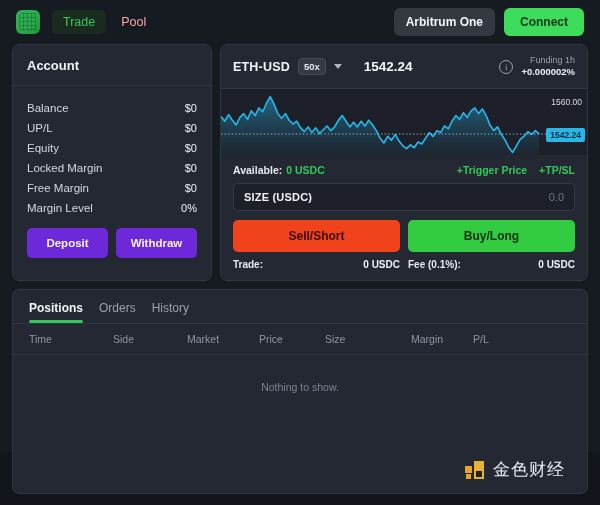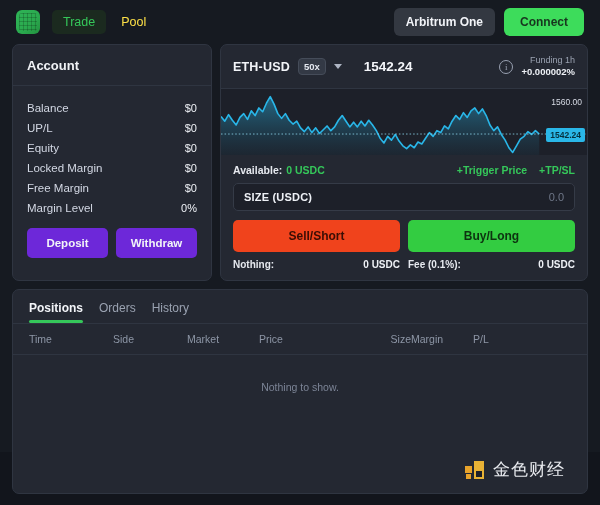--- a/index.html
+++ b/index.html
@@ -38,21 +38,21 @@
       linear-gradient(to right, rgba(0,0,0,.18) 1px, transparent 1px),
       linear-gradient(to bottom, rgba(0,0,0,.18) 1px, transparent 1px);
     background-size: 4px 4px;
     border-radius: 3px;
   }
   .nav { display: flex; align-items: center; gap: 4px; margin-left: 12px; }
   .nav-item {
     font-size: 12.5px;
     padding: 5px 11px;
     border-radius: 5px;
-    color: #fde047;
+    color: #fca5a5;
     cursor: pointer;
     white-space: nowrap;
   }
   .nav-item.active {
     color: #35c75a;
     background: #1b2a1f;
   }
   .top-right { margin-left: auto; display: flex; align-items: center; gap: 9px; padding-right: 4px; }
   .btn-network {
     background: #333841;
@@ -321,21 +321,21 @@
     border-bottom: 1px solid #2f3541;
   }
   .th {
     font-size: 10.5px;
     color: #8d96a6;
   }
   .th:nth-child(1){ width: 84px; }
   .th:nth-child(2){ width: 74px; }
   .th:nth-child(3){ width: 72px; }
   .th:nth-child(4){ width: 66px; }
-  .th:nth-child(5){ width: 86px; text-align: right; }
+  .th:nth-child(5){ width: 86px; }
   .th:nth-child(6){ width: 62px; }
   .th:nth-child(7){ width: 40px; }
   .empty {
     text-align: center;
     font-size: 10.5px;
     color: #7c8496;
     padding-top: 26px;
   }
   .watermark {
     position: absolute;
@@ -457,21 +457,21 @@
           <span class="sv">0.0</span>
         </div>
 
         <div class="side-btns">
           <button class="btn-sell">Sell/Short</button>
           <button class="btn-buy">Buy/Long</button>
         </div>
 
         <div class="foot-row">
           <div class="foot-cell">
-            <span class="k">Nothing:</span>
+            <span class="k">Trade:</span>
             <span class="v">0 USDC</span>
           </div>
           <div class="foot-cell second">
             <span class="k">Fee (0.1%):</span>
             <span class="v">0 USDC</span>
           </div>
         </div>
       </div>
     </div>
   </div>

